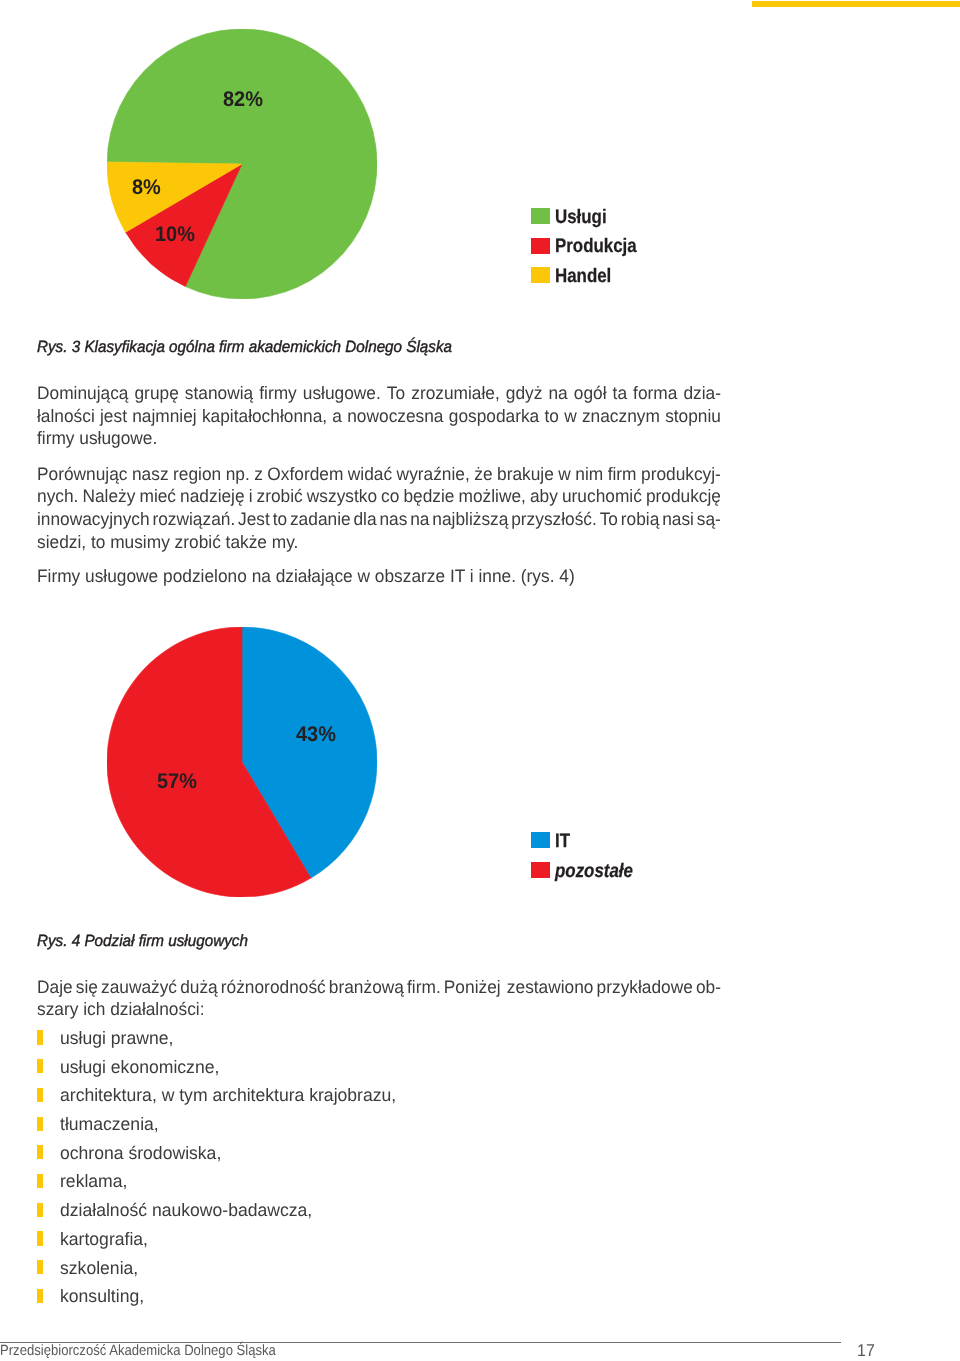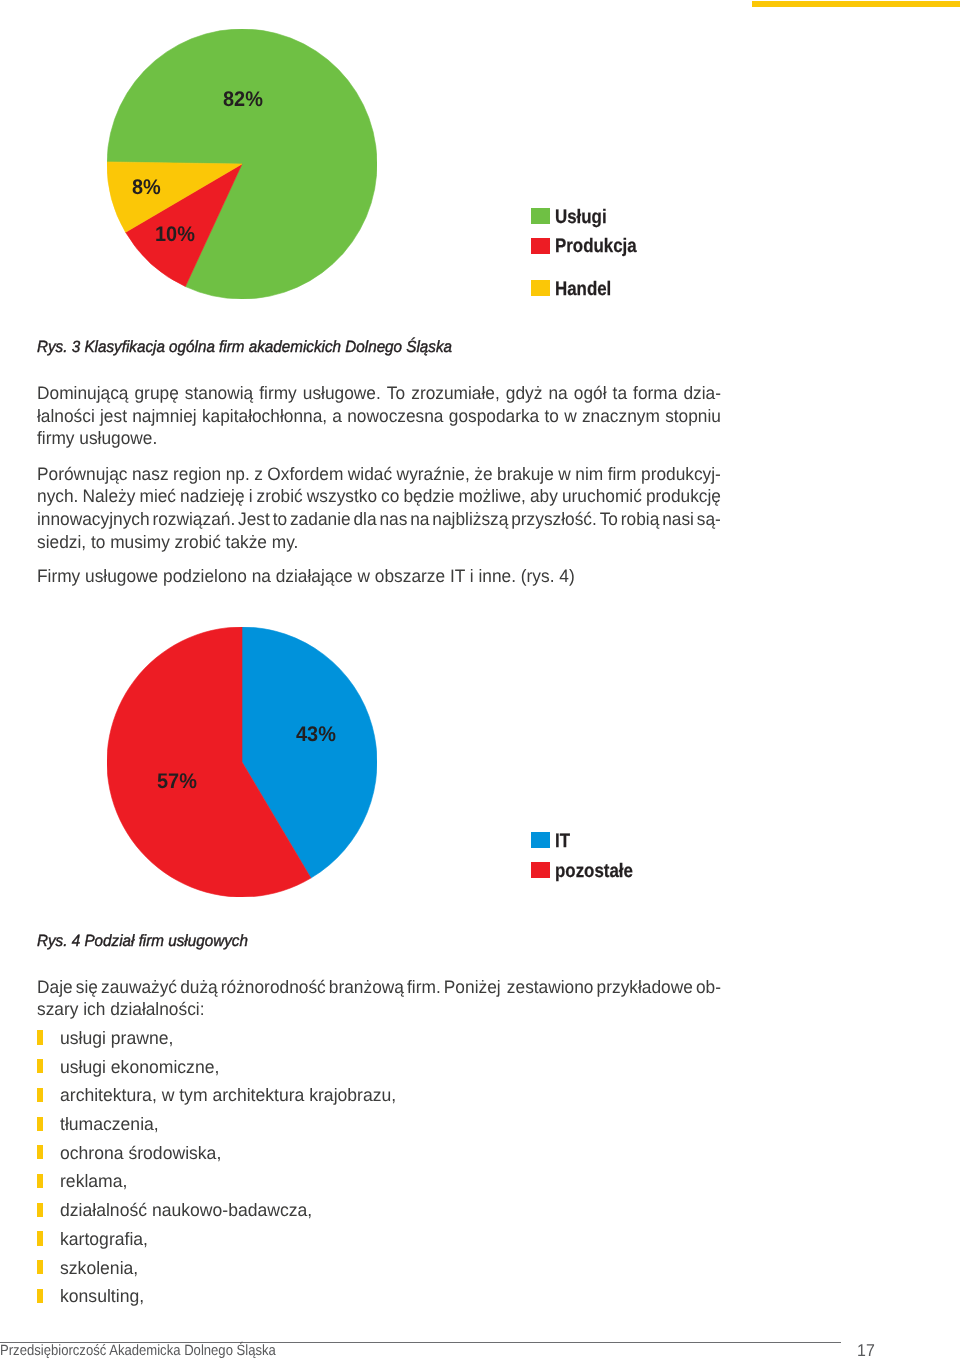--- a/index.html
+++ b/index.html
@@ -63,21 +63,21 @@
     </div>
   <div class="legend" id="legend1" style="left:531.3px;top:207.8px;">
       <div class="legend-row" style="top: 0px; position: absolute; left: 0px; width: 160px;">
         <span class="swatch" style="background: rgb(111, 192, 68);"></span>
         <span class="legend-label">Usługi</span>
       </div>
       <div class="legend-row" style="top: 29.85px; position: absolute; left: 0px; width: 160px;">
         <span class="swatch" style="background: rgb(237, 28, 36);"></span>
         <span class="legend-label">Produkcja</span>
       </div>
-      <div class="legend-row" style="top: 59.7px; position: absolute; left: 0px; width: 160px; margin-top: 13px;">
+      <div class="legend-row" style="top: 59.7px; position: absolute; left: 0px; width: 160px;">
         <span class="swatch" style="background: rgb(251, 199, 7);"></span>
         <span class="legend-label">Handel</span>
       </div>
     </div>
   <div class="caption" id="cap1" style="left:37.1px;top:337.6px;">Rys. 3 Klasyfikacja ogólna firm akademickich Dolnego Śląska</div>
 
   <div id="paras">
       <div class="tline just" style="left: 37.2px; top: 382.2px; width: 711.019px;">
         <span>Dominującą</span>
         <span>grupę</span>
@@ -177,21 +177,21 @@
       <svg width="270" height="270" viewBox="0 0 270 270">
         <path d="M 135 135 L 135.00 0.00 A 135 135 0 0 1 203.92 251.08 Z" fill="#0092DB" stroke="#0092DB" stroke-width="0.6"></path>
         <path d="M 135 135 L 203.92 251.08 A 135 135 0 1 1 135.00 0.00 Z" fill="#ED1C24" stroke="#ED1C24" stroke-width="0.6"></path>
       </svg>
     </div>
   <div class="legend" id="legend2" style="left:531.3px;top:831.9px;">
       <div class="legend-row" style="top: 0px; position: absolute; left: 0px; width: 160px;">
         <span class="swatch" style="background: rgb(0, 146, 219);"></span>
         <span class="legend-label">IT</span>
       </div>
-      <div class="legend-row" style="top: 29.85px; position: absolute; left: 0px; width: 160px;">
+      <div class="legend-row" style="top: 29.85px; position: absolute; left: 0px; width: 160px; font-style: italic;">
         <span class="swatch" style="background: rgb(237, 28, 36);"></span>
         <span class="legend-label">pozostałe</span>
       </div>
     </div>
   <div class="caption" id="cap2" style="left:37.1px;top:931.6px;">Rys. 4 Podział firm usługowych</div>
 
   <div class="bullets" id="bullets" style="left: 37.2px; top: 1025.2px;">
       <div class="bullet-row" style="position: absolute; left: 0px; top: 0px; height: 22px;">
         <span class="bullet-mark" style="background: rgb(251, 199, 7);"></span>
         <span class="bullet-text">usługi prawne,</span>

